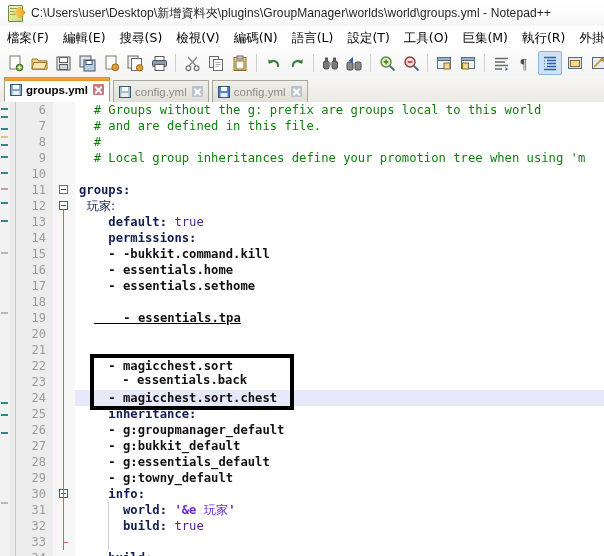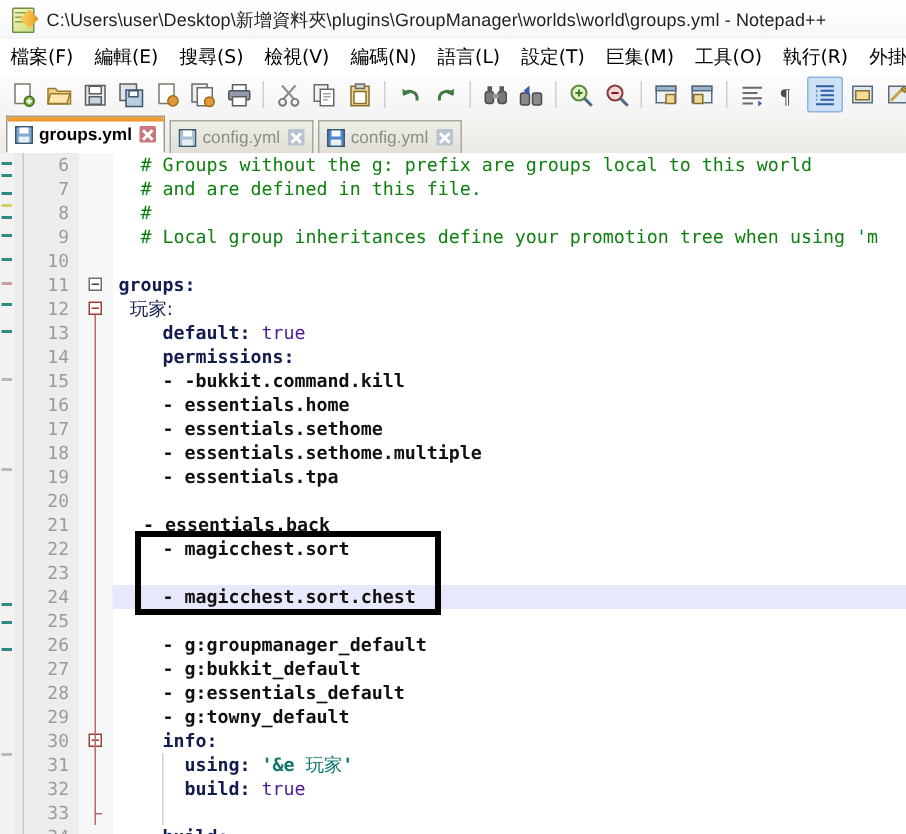--- a/index.html
+++ b/index.html
@@ -140,21 +140,21 @@
     font-family:"DejaVu Sans Mono","Liberation Mono",monospace;
   }
   .codetext{
     position:absolute;left:4px;top:0;line-height:16px;font-size:12.2px;white-space:pre;
     font-family:"DejaVu Sans Mono","Liberation Mono",monospace;
   }
   .c-comment{color:#108010;}
   .c-key{color:#131c4f;font-weight:bold;}
   .c-val{color:#4c1d95;}
   .c-plain{color:#111111;font-weight:bold;}
-  .c-str{color:#0f766e;font-weight:bold;}
+  .c-str{color:#6d28d9;font-weight:bold;}
   .cjk{font-family:"DejaVu Sans","Liberation Sans",sans-serif;font-weight:normal;}
 
   
   .foldbox{
     position:absolute;width:9px;height:9px;box-sizing:border-box;
     background:#ffffff;top:3px;left:6px;
   }
   .foldbox.grey{border:1px solid #6e6e6e;}
   .foldbox.red{border:1px solid #a03b3b;}
   .foldbox:before{
@@ -191,22 +191,22 @@
   </div>
 
   <div class="menubar" id="menubar">
       <div class="menuitem">檔案(F)</div>
       <div class="menuitem">編輯(E)</div>
       <div class="menuitem">搜尋(S)</div>
       <div class="menuitem">檢視(V)</div>
       <div class="menuitem">編碼(N)</div>
       <div class="menuitem">語言(L)</div>
       <div class="menuitem">設定(T)</div>
+      <div class="menuitem">工具(O)</div>
       <div class="menuitem">巨集(M)</div>
-      <div class="menuitem">工具(O)</div>
       <div class="menuitem">執行(R)</div>
       <div class="menuitem">外掛(P)</div>
     </div>
 
   <div class="toolbar" id="toolbar">
       <div class="tbtn">
         <span>
           <svg class="ico" viewBox="0 0 17 17" xmlns="http://www.w3.org/2000/svg">
             <rect x="3" y="1" width="10" height="13" fill="#ffffff" stroke="#7a7a6a" stroke-width="1"></rect>
             <circle cx="12.5" cy="12.5" r="3.3" fill="#78b53c" stroke="#3e6b18"></circle>
@@ -513,47 +513,47 @@
           <div class="row" style="top: 160px;">
             <div class="ln">16</div>
             <div class="codetext" style="left: 63px;"><span class="c-plain">    - essentials.home</span></div>
           </div>
           <div class="row" style="top: 176px;">
             <div class="ln">17</div>
             <div class="codetext" style="left: 63px;"><span class="c-plain">    - essentials.sethome</span></div>
           </div>
           <div class="row" style="top: 192px;">
             <div class="ln">18</div>
-            <div class="codetext" style="left: 63px;"><span class="c-plain">    - essentials.sethome.multiple</span></div>
           </div>
           <div class="row" style="top: 208px;">
             <div class="ln">19</div>
-            <div class="codetext" style="left: 63px;"><span class="c-plain">    - essentials.tpa</span></div>
+            <div class="codetext" style="left: 78px; text-decoration: underline;"><span class="c-plain">    - essentials.tpa</span></div>
           </div>
           <div class="row" style="top: 224px;">
             <div class="ln">20</div>
           </div>
           <div class="row" style="top: 240px;">
             <div class="ln">21</div>
-            <div class="codetext" style="left: 50px;"><span class="c-plain">    - essentials.back</span></div>
+            <div class="codetext" style="left: 77px; margin-top: 30px;"><span class="c-plain">    - essentials.back</span></div>
           </div>
           <div class="row" style="top: 256px;">
             <div class="ln">22</div>
             <div class="codetext" style="left: 63px;"><span class="c-plain">    - magicchest.sort</span></div>
           </div>
           <div class="row" style="top: 272px;">
             <div class="ln">23</div>
           </div>
           <div class="row cur" style="top: 288px;">
             <div class="codebg" style="left: 59px;"></div>
             <div class="ln">24</div>
             <div class="codetext" style="left: 63px;"><span class="c-plain">    - magicchest.sort.chest</span></div>
           </div>
           <div class="row" style="top: 304px;">
             <div class="ln">25</div>
+            <div class="codetext" style="left: 63px;"><span class="c-key">    inheritance:</span></div>
           </div>
           <div class="row" style="top: 320px;">
             <div class="ln">26</div>
             <div class="codetext" style="left: 63px;"><span class="c-plain">    - g:groupmanager_default</span></div>
           </div>
           <div class="row" style="top: 336px;">
             <div class="ln">27</div>
             <div class="codetext" style="left: 63px; text-align: right;"><span class="c-plain">    - g:bukkit_default</span></div>
           </div>
           <div class="row" style="top: 352px;">
@@ -563,21 +563,21 @@
           <div class="row" style="top: 368px;">
             <div class="ln">29</div>
             <div class="codetext" style="left: 63px;"><span class="c-plain">    - g:towny_default</span></div>
           </div>
           <div class="row" style="top: 384px;">
             <div class="ln">30</div>
             <div class="codetext" style="left: 63px;"><span class="c-key">    info:</span></div>
           </div>
           <div class="row" style="top: 400px;">
             <div class="ln">31</div>
-            <div class="codetext" style="left: 63px;"><span class="c-key">      using:</span><span class="c-str"> '&amp;e <span class="cjk">玩家</span>'</span></div>
+            <div class="codetext" style="left: 63px;"><span class="c-key">      world:</span><span class="c-str"> '&amp;e <span class="cjk">玩家</span>'</span></div>
           </div>
           <div class="row" style="top: 416px;">
             <div class="ln">32</div>
             <div class="codetext" style="left: 63px;"><span class="c-key">      build:</span><span class="c-val"> true</span></div>
           </div>
           <div class="row" style="top: 432px;">
             <div class="ln">33</div>
           </div>
           <div class="row" style="top: 448px;">
             <div class="ln">34</div>

